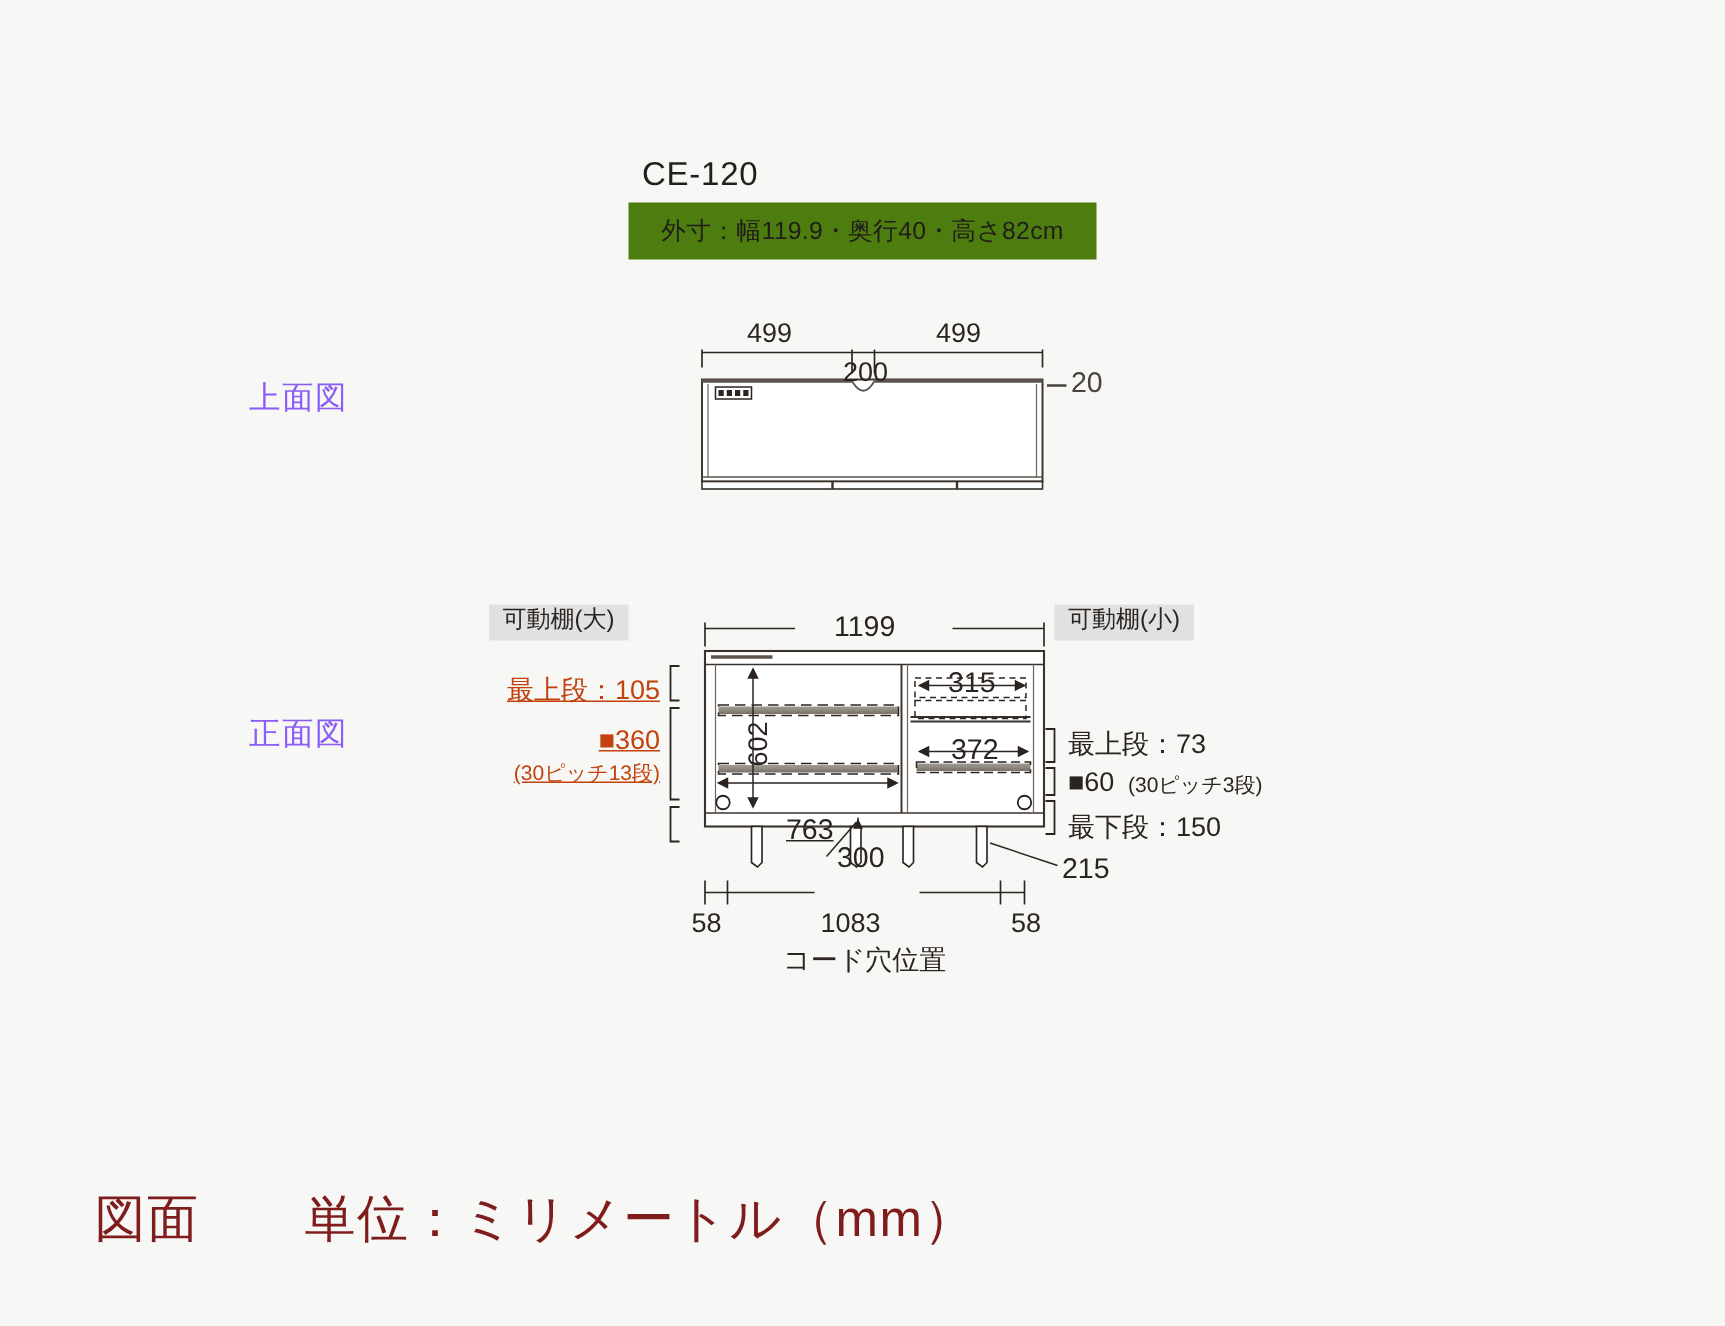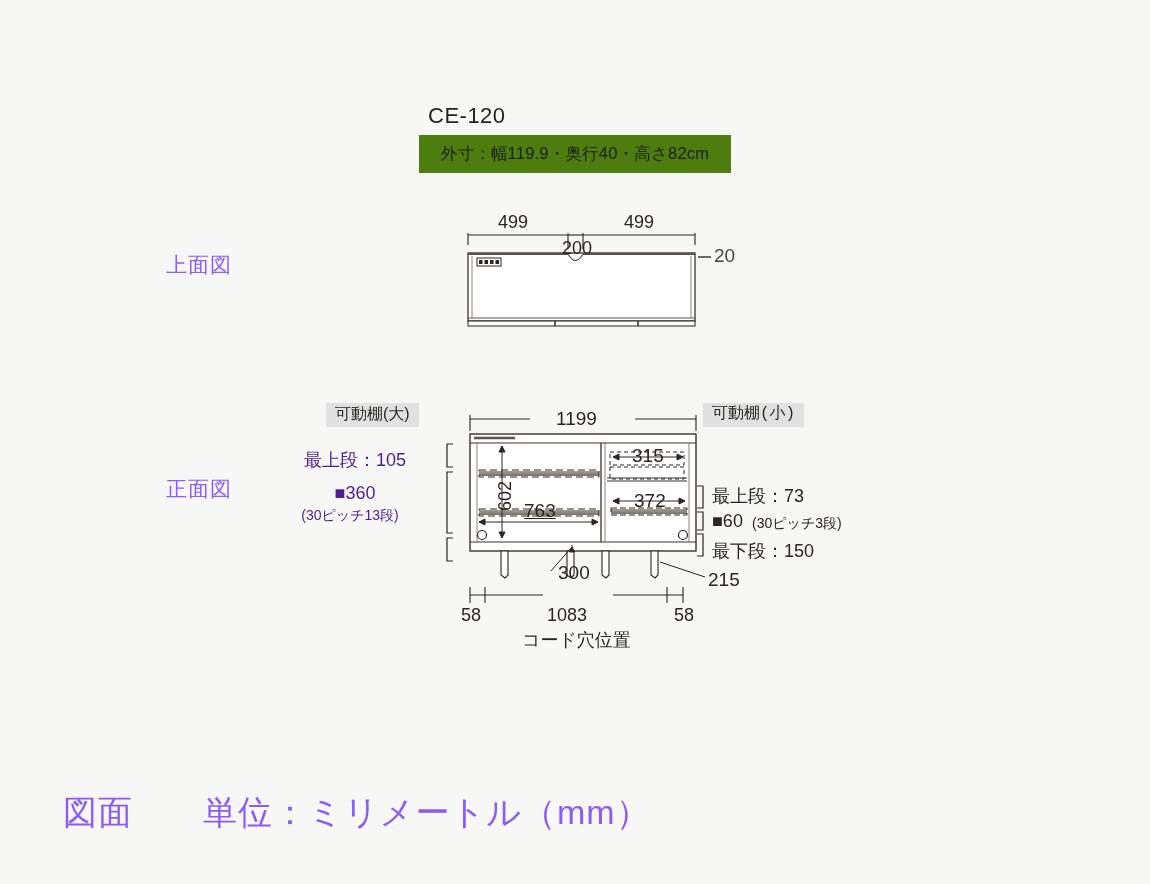--- a/index.html
+++ b/index.html
@@ -34,35 +34,35 @@
   }
   .view-label.top{left:166px;top:251px;}
   .view-label.front{left:166px;top:444px;margin-top:31px;}
 
   .chip{
     background:#e1e1e1;color:#2b2622;
     font-size:16px;padding:3px 9px 5px 9px;
     white-space:nowrap;line-height:1;
   }
   .chip.big{left:326px;top:403px;}
-  .chip.small{left:703px;top:403px;font-family:Liberation Mono, monospace;}
+  .chip.small{left:703px;top:403px;}
 
   .dimtext{font-size:18px;color:#2b2420;white-space:nowrap;}
   .dimtext.lg{font-size:19px;}
 
   .footnote{
     left:459px;top:663px;font-size:16.5px;color:#2b2420;white-space:nowrap;
   }
   .sheet-title{
-    left:63px;top:790px;font-size:34px;color:#8b5cf6;white-space:nowrap;letter-spacing:1px;
+    left:63px;top:790px;font-size:34px;color:#7f1d1d;white-space:nowrap;letter-spacing:1px;
   }
 
   
   .lbl-r{
-    text-align:center;white-space:nowrap;font-size:18px;color:#4c1d95;
+    text-align:right;white-space:nowrap;font-size:18px;color:#c2410c;text-decoration:underline;
   }
   .lbl-l{
     text-align:left;white-space:nowrap;font-size:18px;color:#2b2420;
   }
   .lbl-sub{font-size:14px;}
 
   svg{display:block;}
   .vert{
     transform:rotate(-90deg);
     transform-origin:left top;
@@ -239,21 +239,21 @@
         <path d="M15,182 L15,198 M30,182 L30,198 M212,182 L212,198 M228,182 L228,198"></path>
         <path d="M15,190 L30,190 M30,190 L88,190 M158,190 L212,190 M212,190 L228,190"></path>
       </g>
     </svg>
   </div>
 
   <div class="abs dimtext lg" style="left:556px;top:408px;">1199</div>
   <div class="abs dimtext" style="left:495px;top:511px;">
     <span class="vert" style="position:absolute;left:0;top:0;">602</span>
   </div>
-  <div class="abs dimtext lg" style="left:524px;top:500px;text-decoration:underline;">763</div>
+  <div class="abs dimtext lg" style="left:524px;top:543px;text-decoration:underline;">763</div>
   <div class="abs dimtext lg" style="left:632px;top:445px;">315</div>
   <div class="abs dimtext lg" style="left:634px;top:490px;">372</div>
   <div class="abs dimtext lg" style="left:558px;top:562px;">300</div>
   <div class="abs dimtext lg" style="left:708px;top:569px;">215</div>
   <div class="abs dimtext" style="left:461px;top:605px;">58</div>
   <div class="abs dimtext" style="left:547px;top:605px;">1083</div>
   <div class="abs dimtext" style="left:674px;top:605px;">58</div>
   <div class="abs dimtext" style="left:522px;top:628px;">コード穴位置</div>
 
   <div class="abs sheet-title">図面　　単位：ミリメートル（mm）</div>

